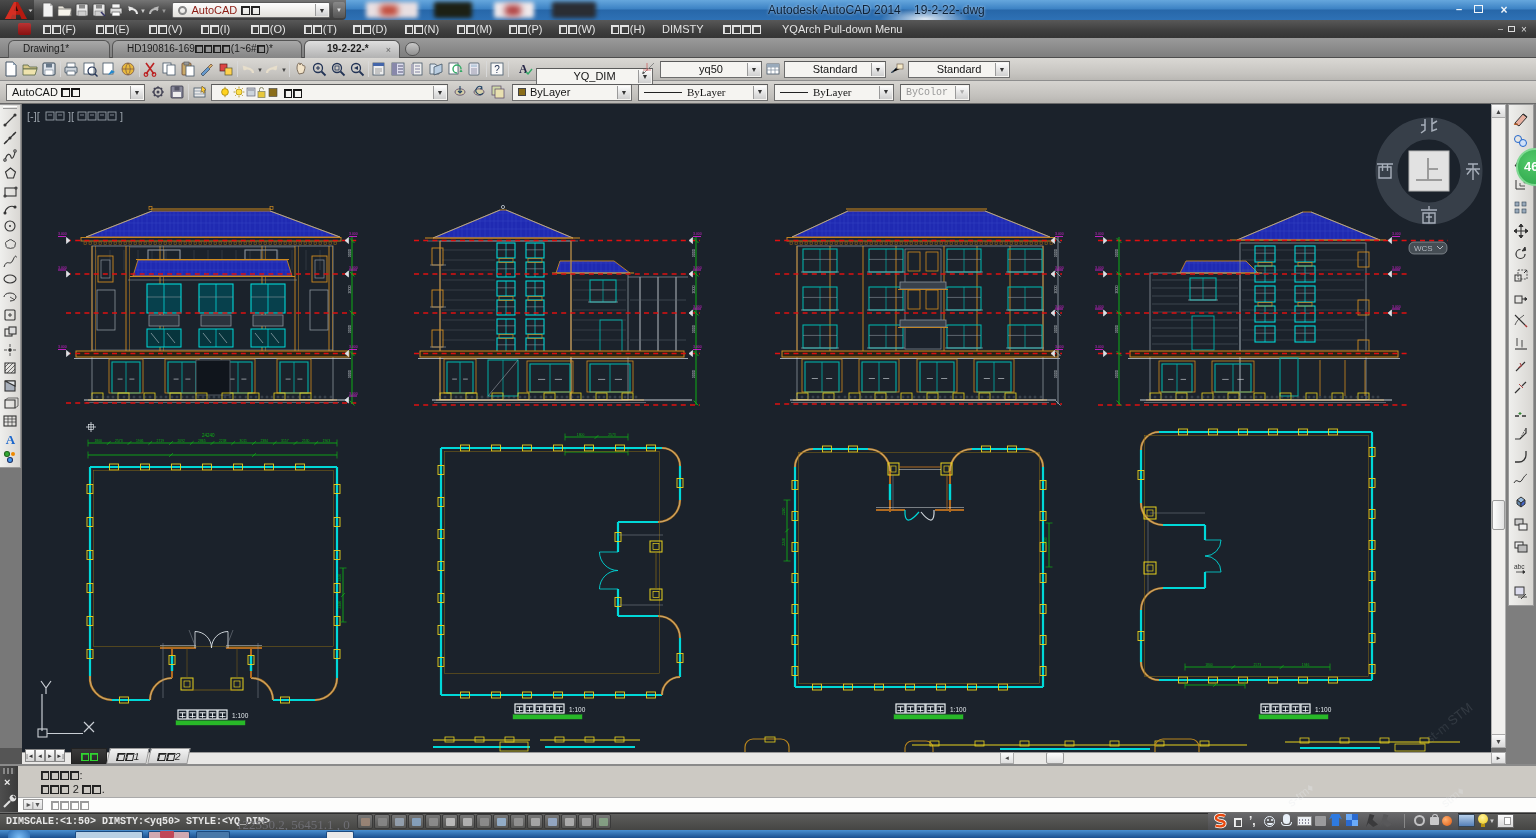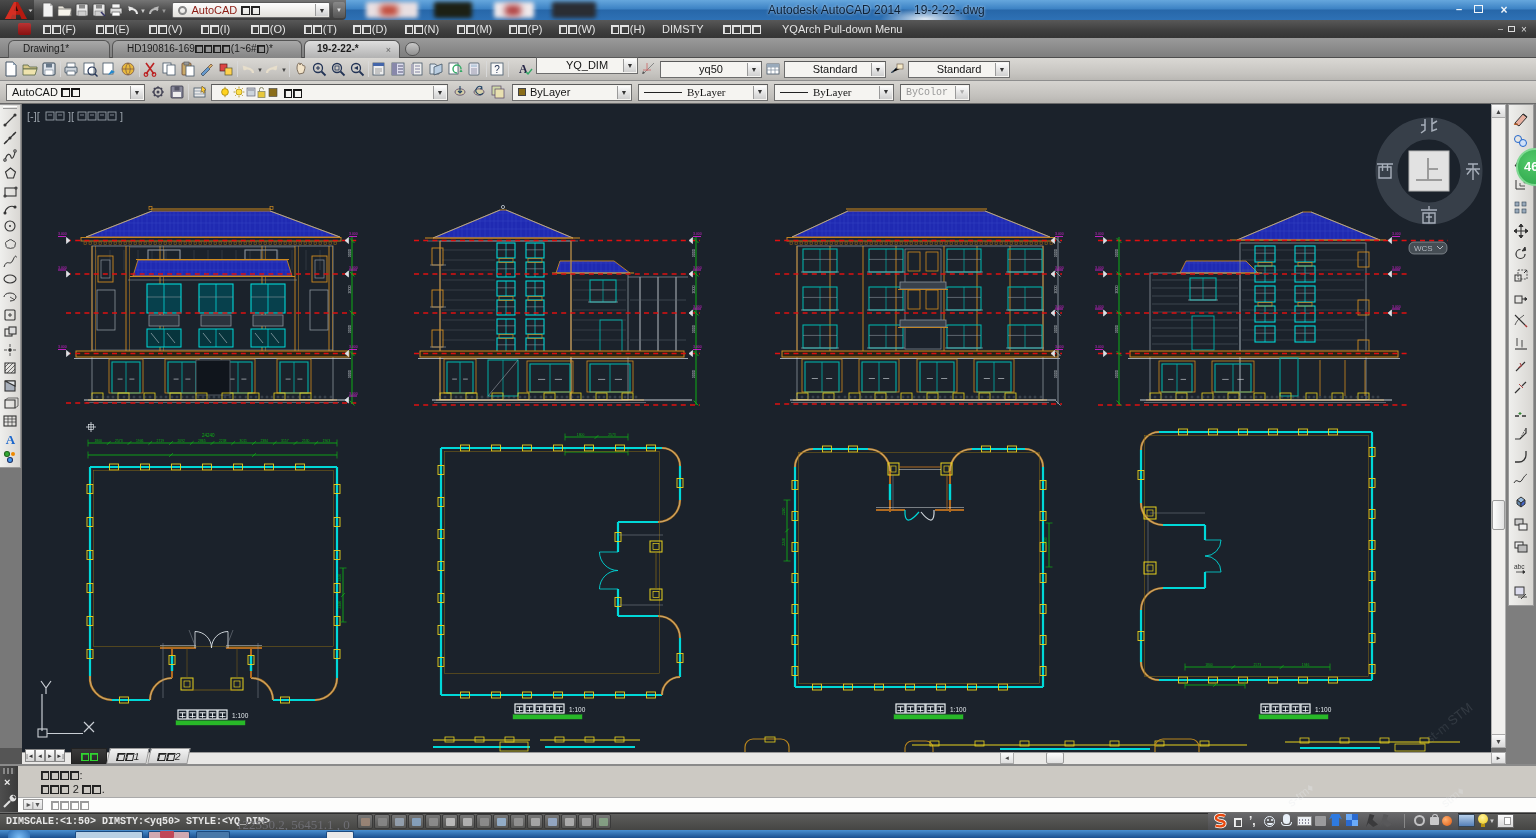--- a/index.html
+++ b/index.html
@@ -73,21 +73,21 @@
 <div class="mi" style="left:610px;top:23px"><i class="k"></i><i class="k"></i>(H)</div>
 <div class="mi" style="left:662px;top:23px">DIMSTY</div>
 <div class="mi" style="left:722px;top:23px"><i class="k"></i><i class="k"></i><i class="k"></i><i class="k"></i></div>
 <div class="mi" style="left:782px;top:23px">YQArch Pull-down Menu</div>
 <div class="abs" style="left:1498px;top:24px;color:#ddd;font-size:9px">–</div>
 <div class="abs" style="left:1508px;top:26px;width:7px;height:6px;border:1px solid #ddd"></div>
 <div class="abs" style="left:1521px;top:24px;color:#ddd;font-size:10px">×</div>
 <div class="abs" style="left:0;top:38px;width:1536px;height:20px;background:linear-gradient(#9a9a9a,#7e7e7e);border-bottom:1px solid #4e4e4e"></div>
 <div class="abs" style="left:8px;top:40px;width:102px;height:18px;background:linear-gradient(#a9a9a9,#848484);border:1px solid #555;border-bottom:none;border-radius:6px 6px 0 0;color:#1c1c1c;font-size:10px;line-height:16px;padding-left:14px;white-space:nowrap;overflow:hidden">Drawing1*</div>
 <div class="abs" style="left:112px;top:40px;width:190px;height:18px;background:linear-gradient(#a9a9a9,#848484);border:1px solid #555;border-bottom:none;border-radius:6px 6px 0 0;color:#1c1c1c;font-size:10px;line-height:16px;padding-left:14px;white-space:nowrap;overflow:hidden">HD190816-169<i class="k"></i><i class="k"></i><i class="k"></i><i class="k"></i>(1~6#<i class="k"></i>)*</div>
-<div class="abs" style="left:304px;top:40px;width:96px;height:18px;background:linear-gradient(#dedede,#b2b2b2);border:1px solid #555;border-bottom:none;border-radius:6px 6px 0 0;color:#1c1c1c;font-size:10px;line-height:16px;padding-left:12px;white-space:nowrap;overflow:hidden"><b>19-2-22-*</b><span style="position:absolute;right:8px;top:1px;color:#666;font-size:9px">×</span></div>
+<div class="abs" style="left:304px;top:40px;width:96px;height:18px;background:linear-gradient(#dedede,#b2b2b2);border:1px solid #555;border-bottom:none;border-radius:6px 6px 0 0;color:#1c1c1c;font-size:10px;line-height:16px;padding-left:22px;white-space:nowrap;overflow:hidden"><b>19-2-22-*</b><span style="position:absolute;right:8px;top:1px;color:#666;font-size:9px">×</span></div>
 <div class="abs" style="left:405px;top:42px;width:15px;height:14px;background:linear-gradient(#c8c8c8,#909090);border:1px solid #555;border-radius:7px"></div>
 <div class="abs" style="left:0;top:58px;width:1536px;height:23px;background:linear-gradient(#dad8d4,#c6c4c0 70%,#bab8b4);border-bottom:1px solid #8e8e8e"></div>
 <div class="abs" style="left:0;top:81px;width:1536px;height:23px;background:linear-gradient(#d6d4d0,#c2c0bc 70%,#b6b4b0);border-bottom:1px solid #6a6a6a"></div>
 <svg class="ticon" style="left:3px;top:61px" width="16" height="16" viewBox="0 0 16 16">
     <path d="M3 1 h7 l3 3 v11 h-10 Z" fill="#fff" stroke="#456" stroke-width="1"></path>
     <path d="M10 1 l3 3 h-3 Z" fill="#9ab"></path>
   </svg>
 <svg class="ticon" style="left:22px;top:61px" width="16" height="16" viewBox="0 0 16 16">
     <path d="M1 4 h5 l1.5 2 h7.5 v2 h-14 Z" fill="#d8c98a" stroke="#564" stroke-width=".8"></path>
     <path d="M1 8 h14 l-2 6 h-12 Z" fill="#efe3ad" stroke="#564" stroke-width=".8"></path>
@@ -202,21 +202,21 @@
 <div class="tsep" style="left:289px;top:61px"></div>
 <div class="tsep" style="left:368px;top:61px"></div>
 <div class="tsep" style="left:486px;top:61px"></div>
 <div class="tsep" style="left:508px;top:61px"></div>
 <div class="abs" style="left:257px;top:67px;color:#444;font-size:6px">▼</div>
 <div class="abs" style="left:281px;top:67px;color:#444;font-size:6px">▼</div>
 <svg class="ticon" style="left:517px;top:61px" width="16" height="16" viewBox="0 0 16 16">
     <text x="2" y="12" font-size="12" fill="#224" font-family="Liberation Serif" font-weight="bold">A</text>
     <path d="M9 11 l2 2 l4-5" stroke="#3a6" stroke-width="1.4" fill="none"></path>
   </svg>
-<div class="dd" style="left:536px;top:57px;width:102px;height:17px;text-align:center;padding-left:0">YQ_DIM<span class="ar">▼</span></div>
+<div class="dd" style="left:536px;top:68px;width:117px;height:17px;text-align:center;padding-left:0">YQ_DIM<span class="ar">▼</span></div>
 <svg class="ticon" style="left:641px;top:61px" width="16" height="16" viewBox="0 0 16 16">
     <path d="M2 13 L13 2" stroke="#888" stroke-width="1"></path>
     <path d="M2 9 h8 M6 2 v8" stroke="#c66" stroke-width=".8"></path>
     <path d="M1 13 l3-1 l-2-2 Z" fill="#555"></path>
   </svg>
 <div class="dd" style="left:660px;top:61px;width:102px;height:17px;text-align:center;padding-left:0">yq50<span class="ar">▼</span></div>
 <svg class="ticon" style="left:765px;top:61px" width="16" height="16" viewBox="0 0 16 16">
     <rect x="2" y="3" width="12" height="10" fill="#fff" stroke="#456" stroke-width=".8"></rect>
     <path d="M2 6 h12 M2 9 h12 M6 3 v10 M10 3 v10" stroke="#789" stroke-width=".7"></path>
     <rect x="2" y="3" width="12" height="3" fill="#9ab"></rect>

